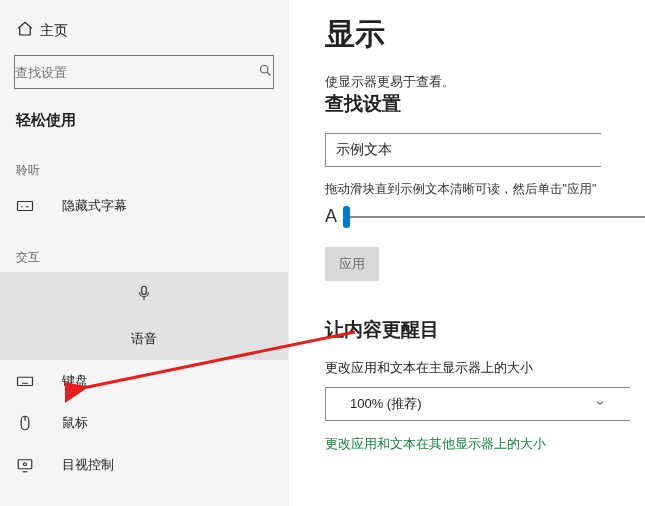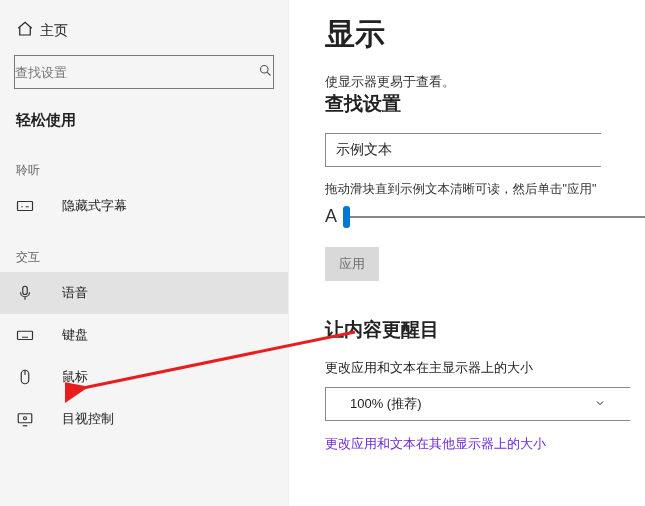--- a/index.html
+++ b/index.html
@@ -59,21 +59,21 @@
     padding: 22px 16px 6px 16px;
   }
   .nav-item {
     display: flex;
     align-items: center;
     gap: 28px;
     padding: 12px 16px;
     font-size: 13px;
     cursor: default;
   }
-  .nav-item.selected { background: #e2e2e2; }
+  .nav-item.selected { background: #e2e2e2; flex-direction: column; }
   .nav-item .icon { width: 18px; height: 18px; display: flex; align-items: center; justify-content: center; color: #333; }
   .nav-item .icon svg { width: 18px; height: 18px; }
 
   
   .main {
     flex: 1;
     padding: 14px 0 0 36px;
     position: relative;
   }
   .main h1 {
@@ -146,21 +146,21 @@
     padding: 0 24px;
     font-size: 13px;
     margin-bottom: 14px;
   }
   .dropdown svg { width: 12px; height: 12px; }
   .label-above {
     font-size: 13px;
     margin-bottom: 10px;
   }
   .link {
-    color: #6d28d9;
+    color: #15803d;
     font-size: 13px;
   }
   
   .arrow-svg {
     position: absolute;
     left: 65px;
     top: 324px;
     pointer-events: none;
   }
 </style>

